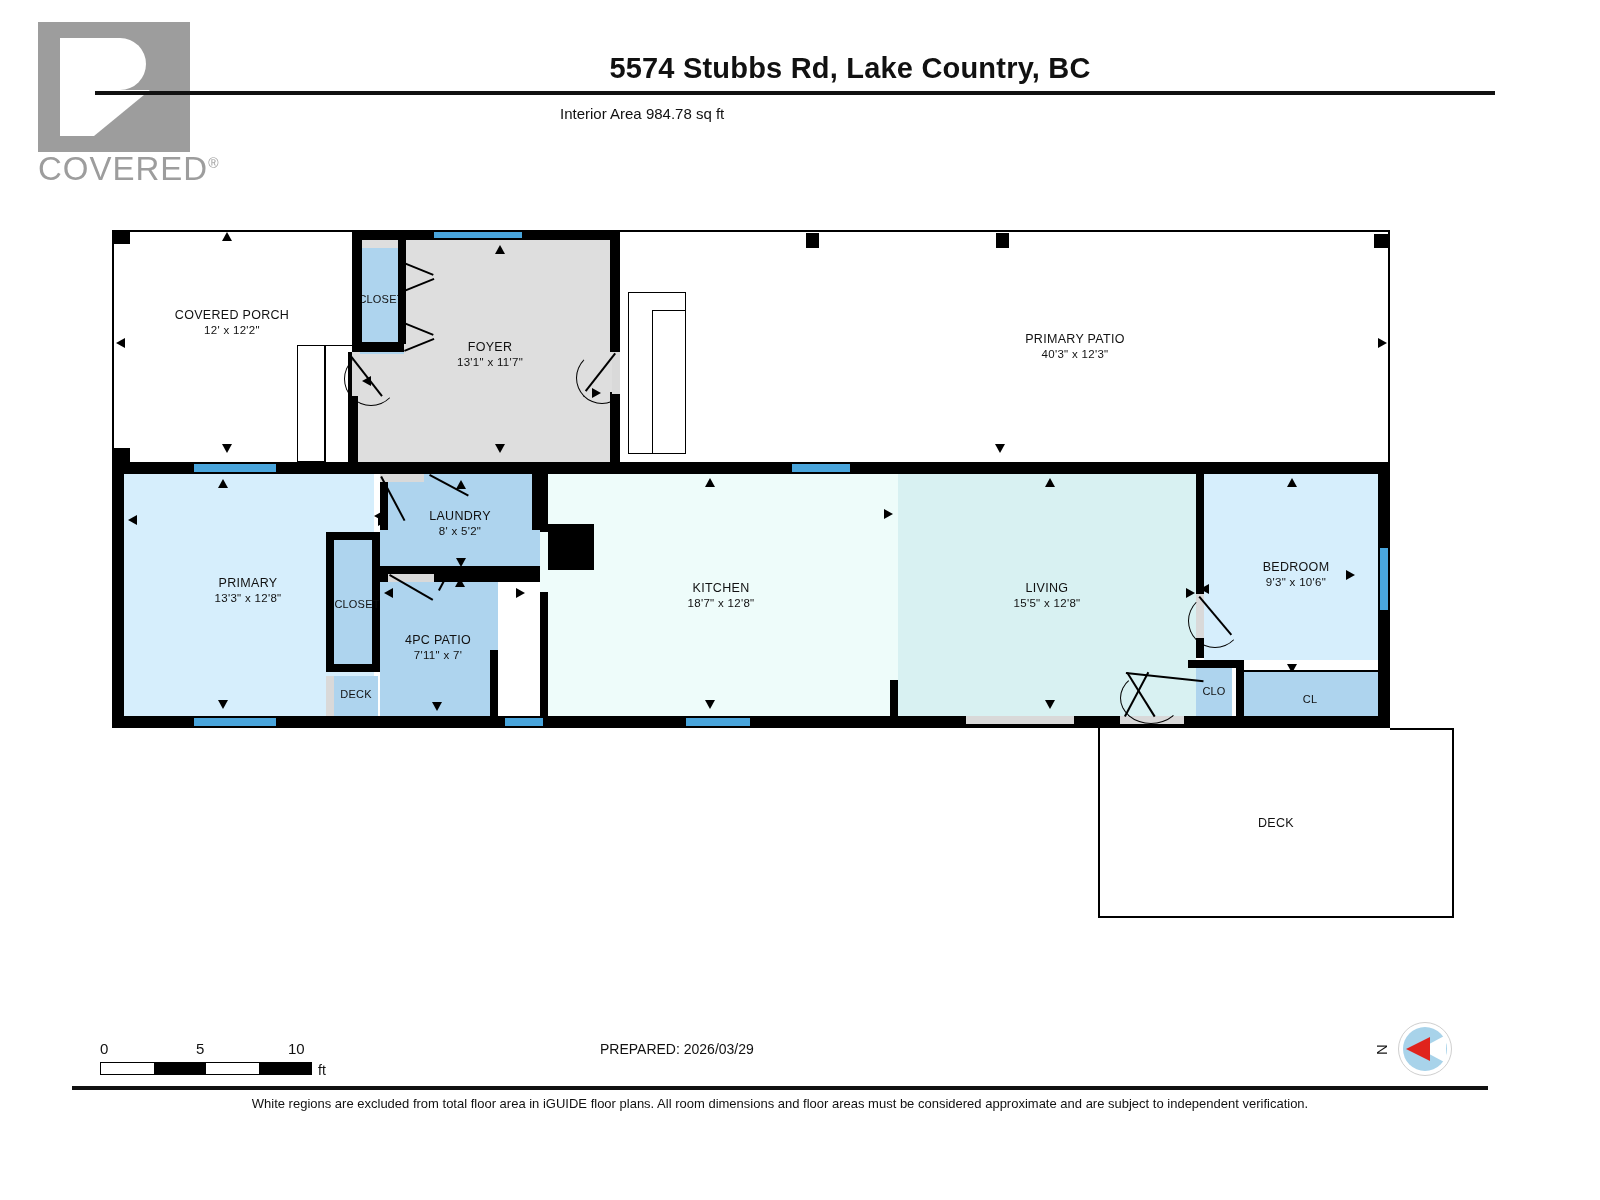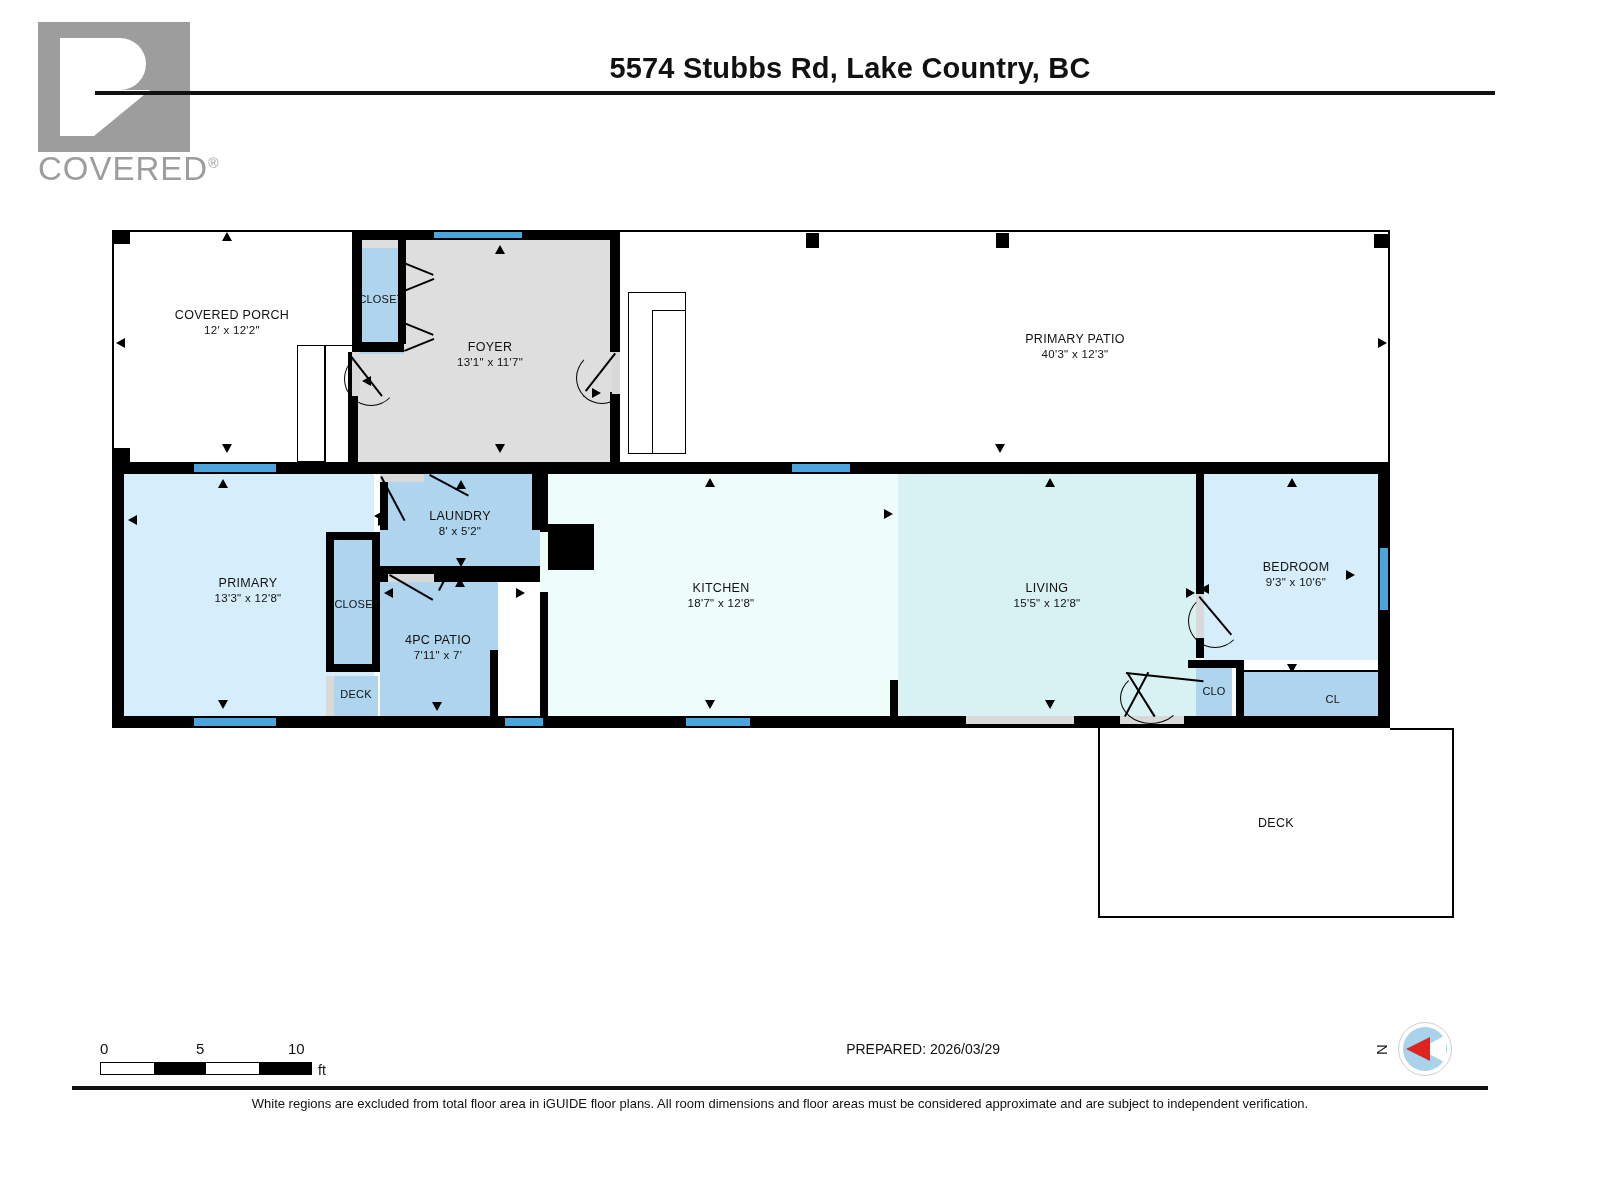--- a/index.html
+++ b/index.html
@@ -44,21 +44,21 @@
 
   .swing{position:absolute;border:1.6px solid #000;border-radius:50%;border-top-color:transparent;border-right-color:transparent;}
 
   
   #scale{position:absolute;left:100px;top:1040px;width:212px;}
   #scale .nums{position:relative;height:18px;font-size:15px;}
   #scale .nums span{position:absolute;top:0;}
   #scale .bar{position:relative;margin-top:4px;height:13px;border:1px solid #000;box-sizing:border-box;display:flex;}
   #scale .bar div{height:100%;}
   #scale .ft{position:absolute;left:218px;top:22px;font-size:14px;}
-  #prepared{position:absolute;left:600px;top:1041px;width:400px;text-align:right;font-size:14px;}
+  #prepared{position:absolute;left:600px;top:1041px;width:400px;text-align:left;font-size:14px;}
   #compass{position:absolute;left:1398px;top:1022px;width:54px;height:54px;}
   #compass .ring{position:absolute;inset:0;border-radius:50%;border:1px solid #cfcfcf;background:#ffffff;}
   #compass .disc{position:absolute;left:5px;top:5px;width:44px;height:44px;border-radius:50%;background:#a8d3ea;}
   #compass .white{position:absolute;left:22px;top:13px;width:0;height:0;border-top:14px solid transparent;border-bottom:14px solid transparent;border-right:26px solid #ffffff;}
   #compass .red{position:absolute;left:8px;top:15px;width:0;height:0;border-top:12px solid transparent;border-bottom:12px solid transparent;border-right:24px solid #e0231c;}
   #compass .n{position:absolute;left:-22px;top:19px;font-size:15px;transform:rotate(-90deg);}
   #footrule{position:absolute;left:72px;top:1086px;width:1416px;height:4px;background:#111;}
   #disclaimer{position:absolute;left:72px;top:1096px;width:1416px;text-align:center;font-size:13px;}
 </style>
 </head>
@@ -69,20 +69,24 @@
   <div class="rstem"></div>
   <div class="rbowl"></div>
   <div class="rleg"></div>
   <div class="rtxt"><span>COVERED</span><sup>®</sup></div>
 </div>
 <div id="logo-rule"></div>
 
 <div id="title">5574 Stubbs Rd, Lake Country, BC</div>
 
 <div id="areas">
+  <div class="row">
+    <div class="lbl"></div>
+    <div class="val">Interior Area 984.78 sq ft</div>
+  </div>
 </div>
 
 <div id="plan">
 
   <div class="room" style="left:112px;top:230px;width:240px;height:232px;background:#ffffff;"></div>
   <div class="thinline" style="left:112px;top:230px;width:240px;height:2px;"></div>
   <div class="thinline" style="left:112px;top:230px;width:2px;height:232px;"></div>
   <div class="post" style="left:112px;top:230px;width:18px;height:14px;"></div>
   <div class="post" style="left:112px;top:448px;width:18px;height:14px;"></div>
   <div class="lbl" style="left:132px;top:308px;width:200px;">
@@ -265,21 +269,21 @@
   <div class="wall" style="left:1188px;top:660px;width:56px;height:8px;"></div>
   <div class="wall" style="left:1236px;top:660px;width:8px;height:56px;"></div>
   <div class="lbl sm" style="left:1192px;top:684px;width:44px;">
     <div>CLO</div>
   </div>
   <div class="thinline" style="left:1126px;top:672px;width:78px;height:1.6px;transform:rotate(6deg);transform-origin:0 0;"></div>
   <div class="thinline" style="left:1128px;top:672px;width:52px;height:1.6px;transform:rotate(58deg);transform-origin:0 0;"></div>
 
   <div class="room" style="left:1244px;top:672px;width:134px;height:44px;background:#aed4ee;"></div>
   <div class="thinline" style="left:1244px;top:670px;width:134px;height:2px;"></div>
-  <div class="lbl sm" style="left:1280px;top:692px;width:60px;text-align:right;">
+  <div class="lbl sm" style="left:1280px;top:692px;width:60px;">
     <div>CL</div>
   </div>
 
   <div class="room" style="left:1098px;top:728px;width:356px;height:190px;background:#ffffff;"></div>
   <div class="thinline" style="left:1098px;top:728px;width:1.5px;height:190px;"></div>
   <div class="thinline" style="left:1098px;top:916px;width:356px;height:1.5px;"></div>
   <div class="thinline" style="left:1452px;top:728px;width:1.5px;height:190px;"></div>
   <div class="thinline" style="left:1390px;top:728px;width:64px;height:1.5px;"></div>
   <div class="lbl" style="left:1226px;top:816px;width:100px;">
     <div class="nm">DECK</div>

